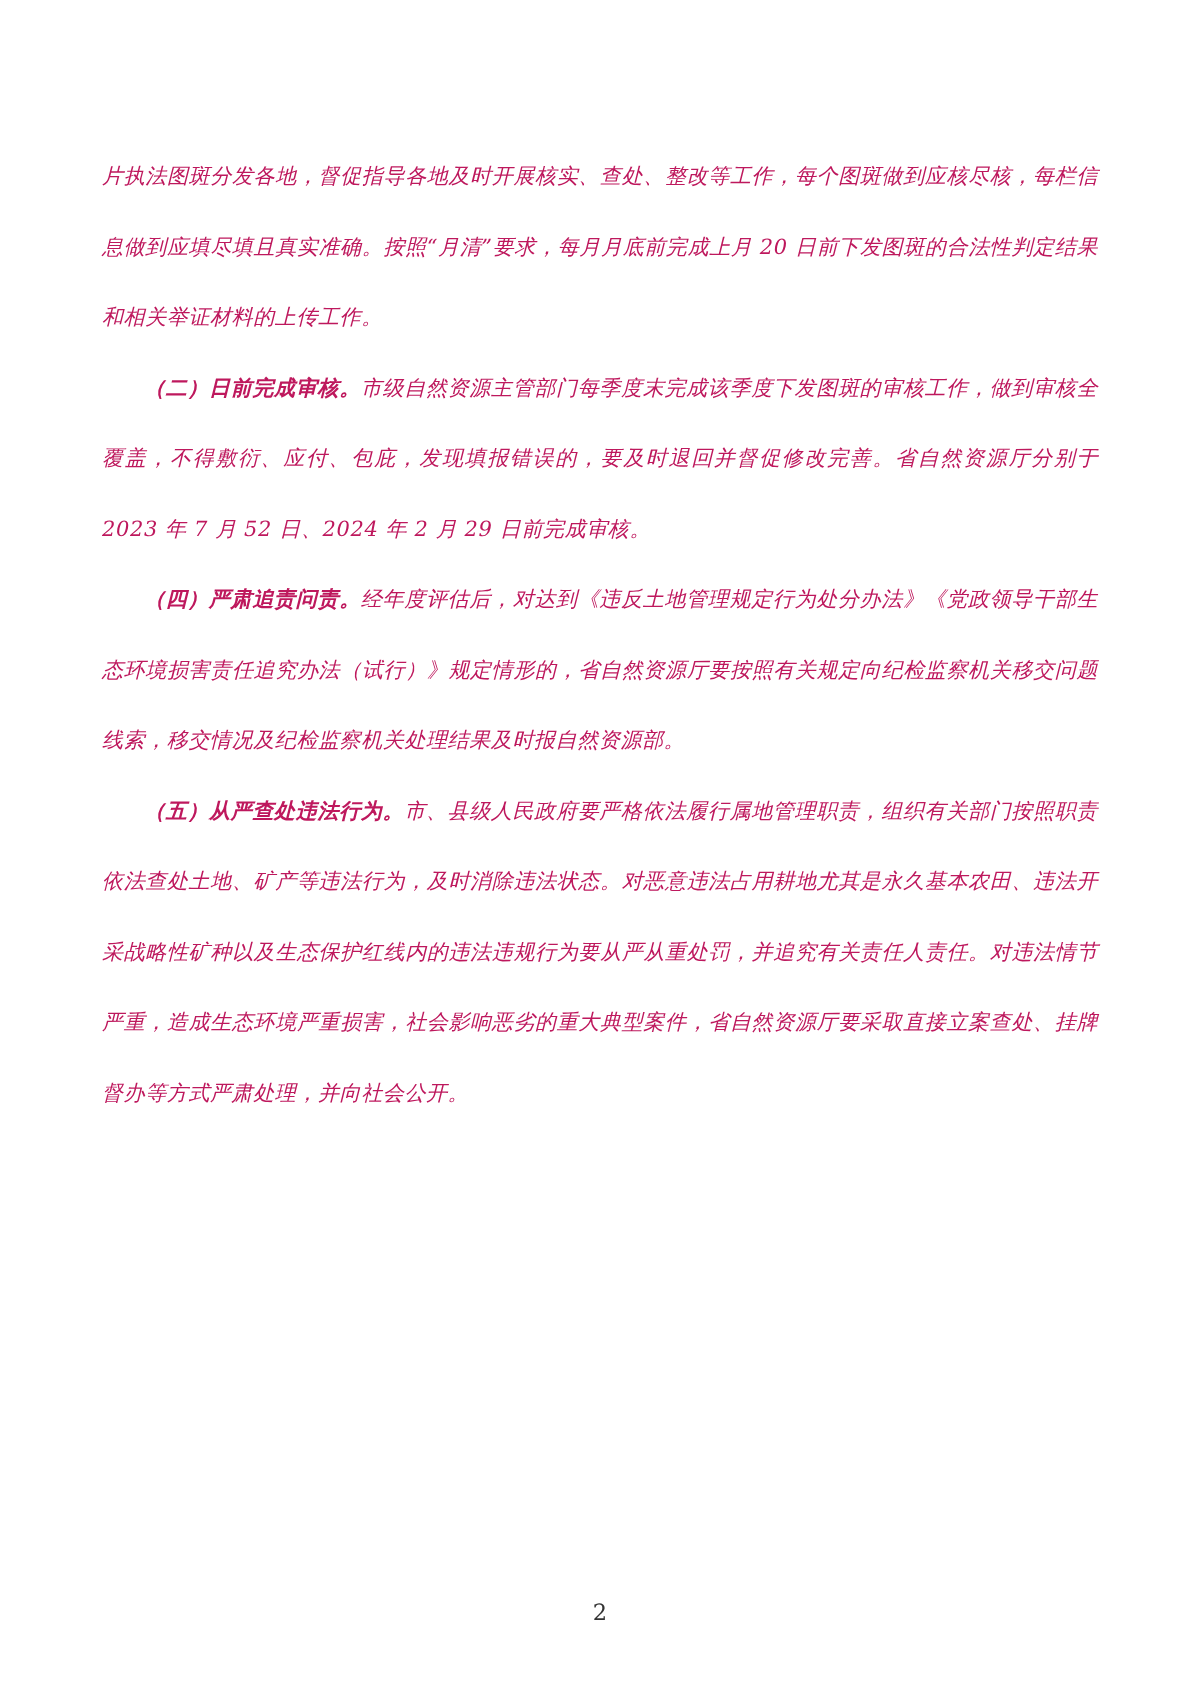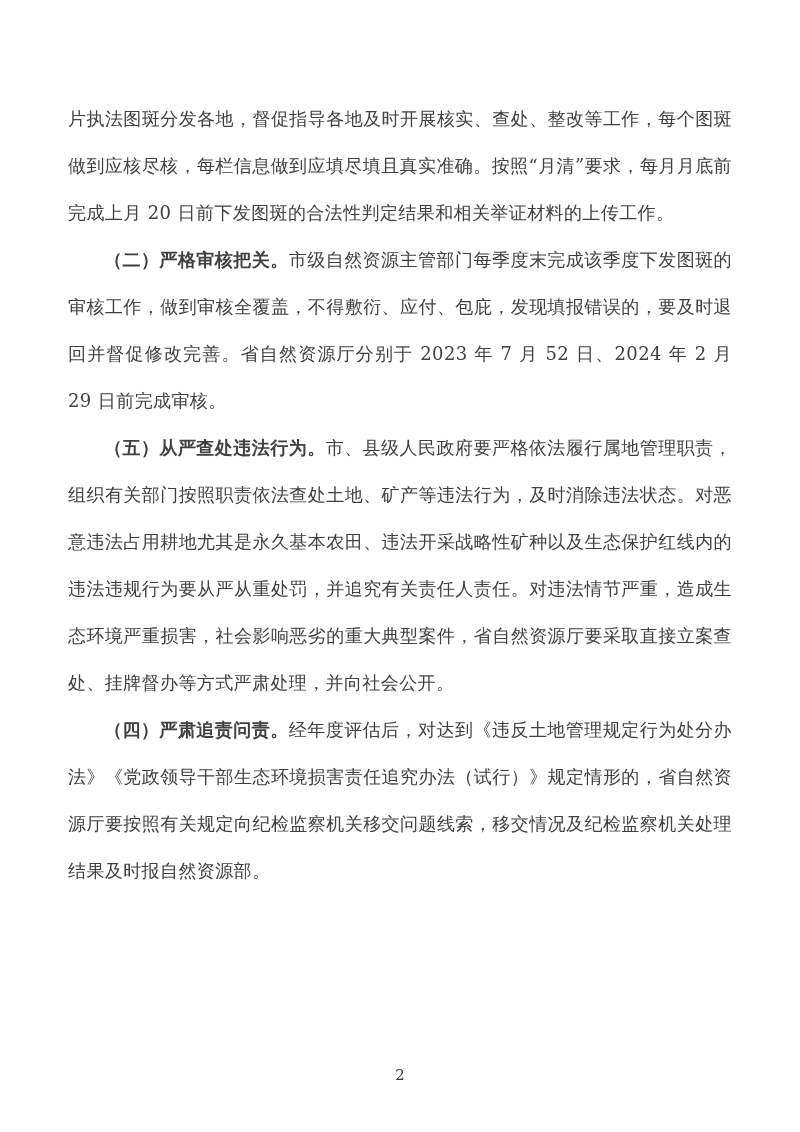--- a/index.html
+++ b/index.html
@@ -16,26 +16,27 @@
     overflow: hidden;
   }
   .page {
     width: 800px;
     height: 1132px;
     box-sizing: border-box;
     padding: 95px 68px 0 68px;
     position: relative;
   }
   .doc-body {
-    font-size: 18px;
+    font-size: 14px;
     line-height: 47px;
     letter-spacing: 0.4px;
     text-align: justify;
     text-justify: inter-ideograph;
-    color: #404040;
+    color: #be185d;
+    font-style: italic;
   }
   .para {
     margin: 0;
     text-indent: 2em;
   }
   .para.first {
     text-indent: 0;
   }
   .bold-lead {
     font-weight: bold;
@@ -52,22 +53,22 @@
   }
 </style>
 </head>
 <body>
 
 <div class="page">
   <div class="doc-body">
 
     <p class="para first"><span>片执法图斑分发各地，督促指导各地及时开展核实、查处、整改等工作，每个图斑做到应核尽核，每栏信息做到应填尽填且真实准确。按照“月清”要求，每月月底前完成上月 20 日前下发图斑的合法性判定结果和相关举证材料的上传工作。</span></p>
 
-    <p class="para"><span class="bold-lead">（二）严格审核把关。</span><span>市级自然资源主管部门每季度末完成该季度下发图斑的审核工作，做到审核全覆盖，不得敷衍、应付、包庇，发现填报错误的，要及时退回并督促修改完善。省自然资源厅分别于 2023 年 7 月 52 日、2024 年 2 月 29 日前完成审核。</span></p>
+    <p class="para"><span class="bold-lead">（二）日前完成审核。</span><span>市级自然资源主管部门每季度末完成该季度下发图斑的审核工作，做到审核全覆盖，不得敷衍、应付、包庇，发现填报错误的，要及时退回并督促修改完善。省自然资源厅分别于 2023 年 7 月 52 日、2024 年 2 月 29 日前完成审核。</span></p>
 
 
+    <p class="para"><span class="bold-lead">（四）严肃追责问责。</span><span>经年度评估后，对达到《违反土地管理规定行为处分办法》《党政领导干部生态环境损害责任追究办法（试行）》规定情形的，省自然资源厅要按照有关规定向纪检监察机关移交问题线索，移交情况及纪检监察机关处理结果及时报自然资源部。</span></p>
+
     <p class="para"><span class="bold-lead">（五）从严查处违法行为。</span><span>市、县级人民政府要严格依法履行属地管理职责，组织有关部门按照职责依法查处土地、矿产等违法行为，及时消除违法状态。对恶意违法占用耕地尤其是永久基本农田、违法开采战略性矿种以及生态保护红线内的违法违规行为要从严从重处罚，并追究有关责任人责任。对违法情节严重，造成生态环境严重损害，社会影响恶劣的重大典型案件，省自然资源厅要采取直接立案查处、挂牌督办等方式严肃处理，并向社会公开。</span></p>
-
-    <p class="para"><span class="bold-lead">（四）严肃追责问责。</span><span>经年度评估后，对达到《违反土地管理规定行为处分办法》《党政领导干部生态环境损害责任追究办法（试行）》规定情形的，省自然资源厅要按照有关规定向纪检监察机关移交问题线索，移交情况及纪检监察机关处理结果及时报自然资源部。</span></p>
 
   </div>
   <div class="page-number">2</div>
 </div>
 
 </body></html>

